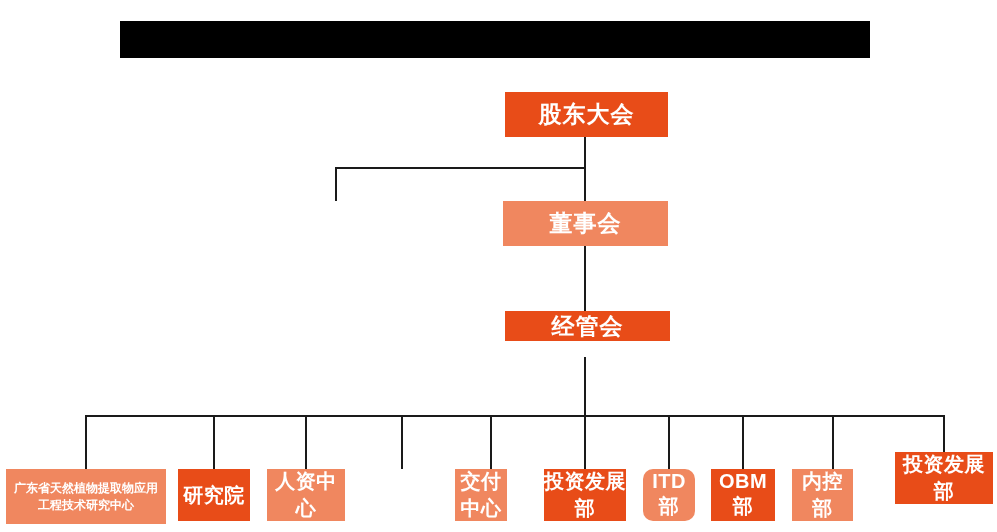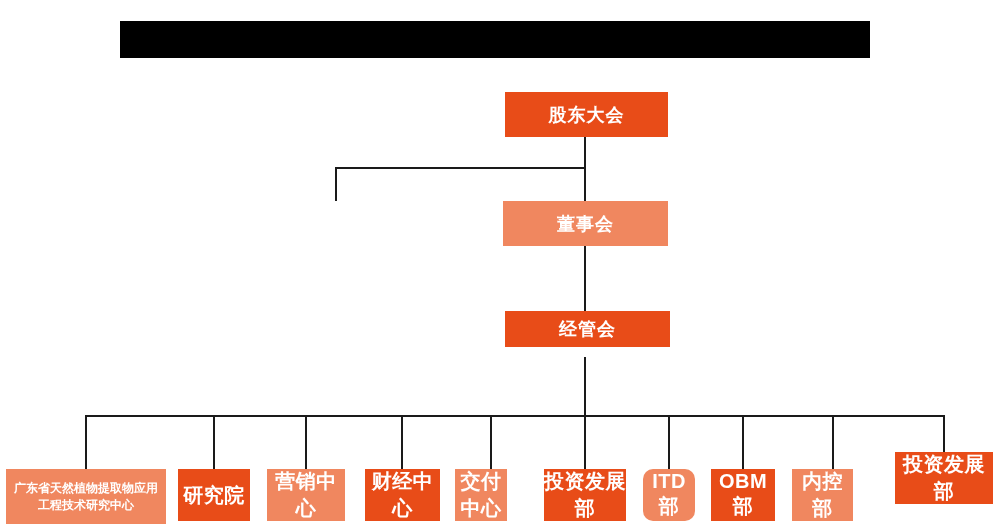--- a/index.html
+++ b/index.html
@@ -26,21 +26,21 @@
     display: flex;
     align-items: center;
     justify-content: center;
     text-align: center;
     color: #ffffff;
     font-weight: bold;
     box-sizing: border-box;
   }
   .node.dark  { background: #E84C18; }
   .node.light { background: #F0875F; }
-  .lvl { font-size: 18px; letter-spacing: 1px; }
+  .lvl { font-size: 23px; letter-spacing: 1px; }
   .dept { font-size: 20px; letter-spacing: 0.5px; }
   .dept.long { font-size: 12px; line-height: 1.35; padding: 3px 4px; letter-spacing: 0; }
   .line {
     position: absolute;
     background: #1a1a1a;
   }
   
   .v-top        { left: 584px; top: 137px; width: 2px; height: 64px; }
   .h-mid        { left: 335px; top: 167px; width: 251px; height: 2px; }
   .v-supervisory{ left: 335px; top: 167px; width: 2px; height: 34px; }
@@ -70,26 +70,25 @@
   <div class="line drop" style="left:584px"></div>
   <div class="line drop" style="left:668px"></div>
   <div class="line drop" style="left:742px"></div>
   <div class="line drop" style="left:832px"></div>
   <div class="line drop" style="left:943px"></div>
 
   <div class="node dark lvl" style="left:505px; top:92px; width:163px; height:45px;">股东大会</div>
 
   <div class="node light lvl" style="left:503px; top:201px; width:165px; height:45px;">董事会</div>
 
-  <div class="node dark lvl" style="left:505px; top:311px; width:165px; height:36px;">经管会</div>
+  <div class="node dark lvl" style="left:505px; top:311px; width:165px; height:30px;">经管会</div>
 
   <div class="node light dept long" style="left:6px;   top:469px; width:160px; height:55px;">广东省天然植物提取物应用工程技术研究中心</div>
   <div class="node dark dept" style="left:178px; top:469px; width:72px; height:52px;">研究院</div>
-  <div class="node light dept" style="left:267px; top:469px; width:78px; height:52px;">营销中心</div>
-  <div class="node dark dept" style="left:365px; top:469px; width:75px; height:52px;">财经中心</div>
+  <div class="node light dept" style="left:267px; top:469px; width:78px; height:52px;">人资中心</div>
   <div class="node light dept" style="left:455px; top:469px; width:52px; height:52px;">交付中心</div>
   <div class="node dark dept" style="left:544px; top:469px; width:82px; height:52px;">投资发展部</div>
   <div class="node light dept" style="left:643px; top:469px; width:52px; height:52px;border-radius:10px;">ITD部</div>
   <div class="node dark dept" style="left:711px; top:469px; width:64px; height:52px;">OBM部</div>
   <div class="node light dept" style="left:792px; top:469px; width:61px; height:52px;">内控部</div>
   <div class="node dark dept" style="left:895px; top:452px; width:98px; height:52px;">投资发展部</div>
 
 </div>
 
 </body></html>

